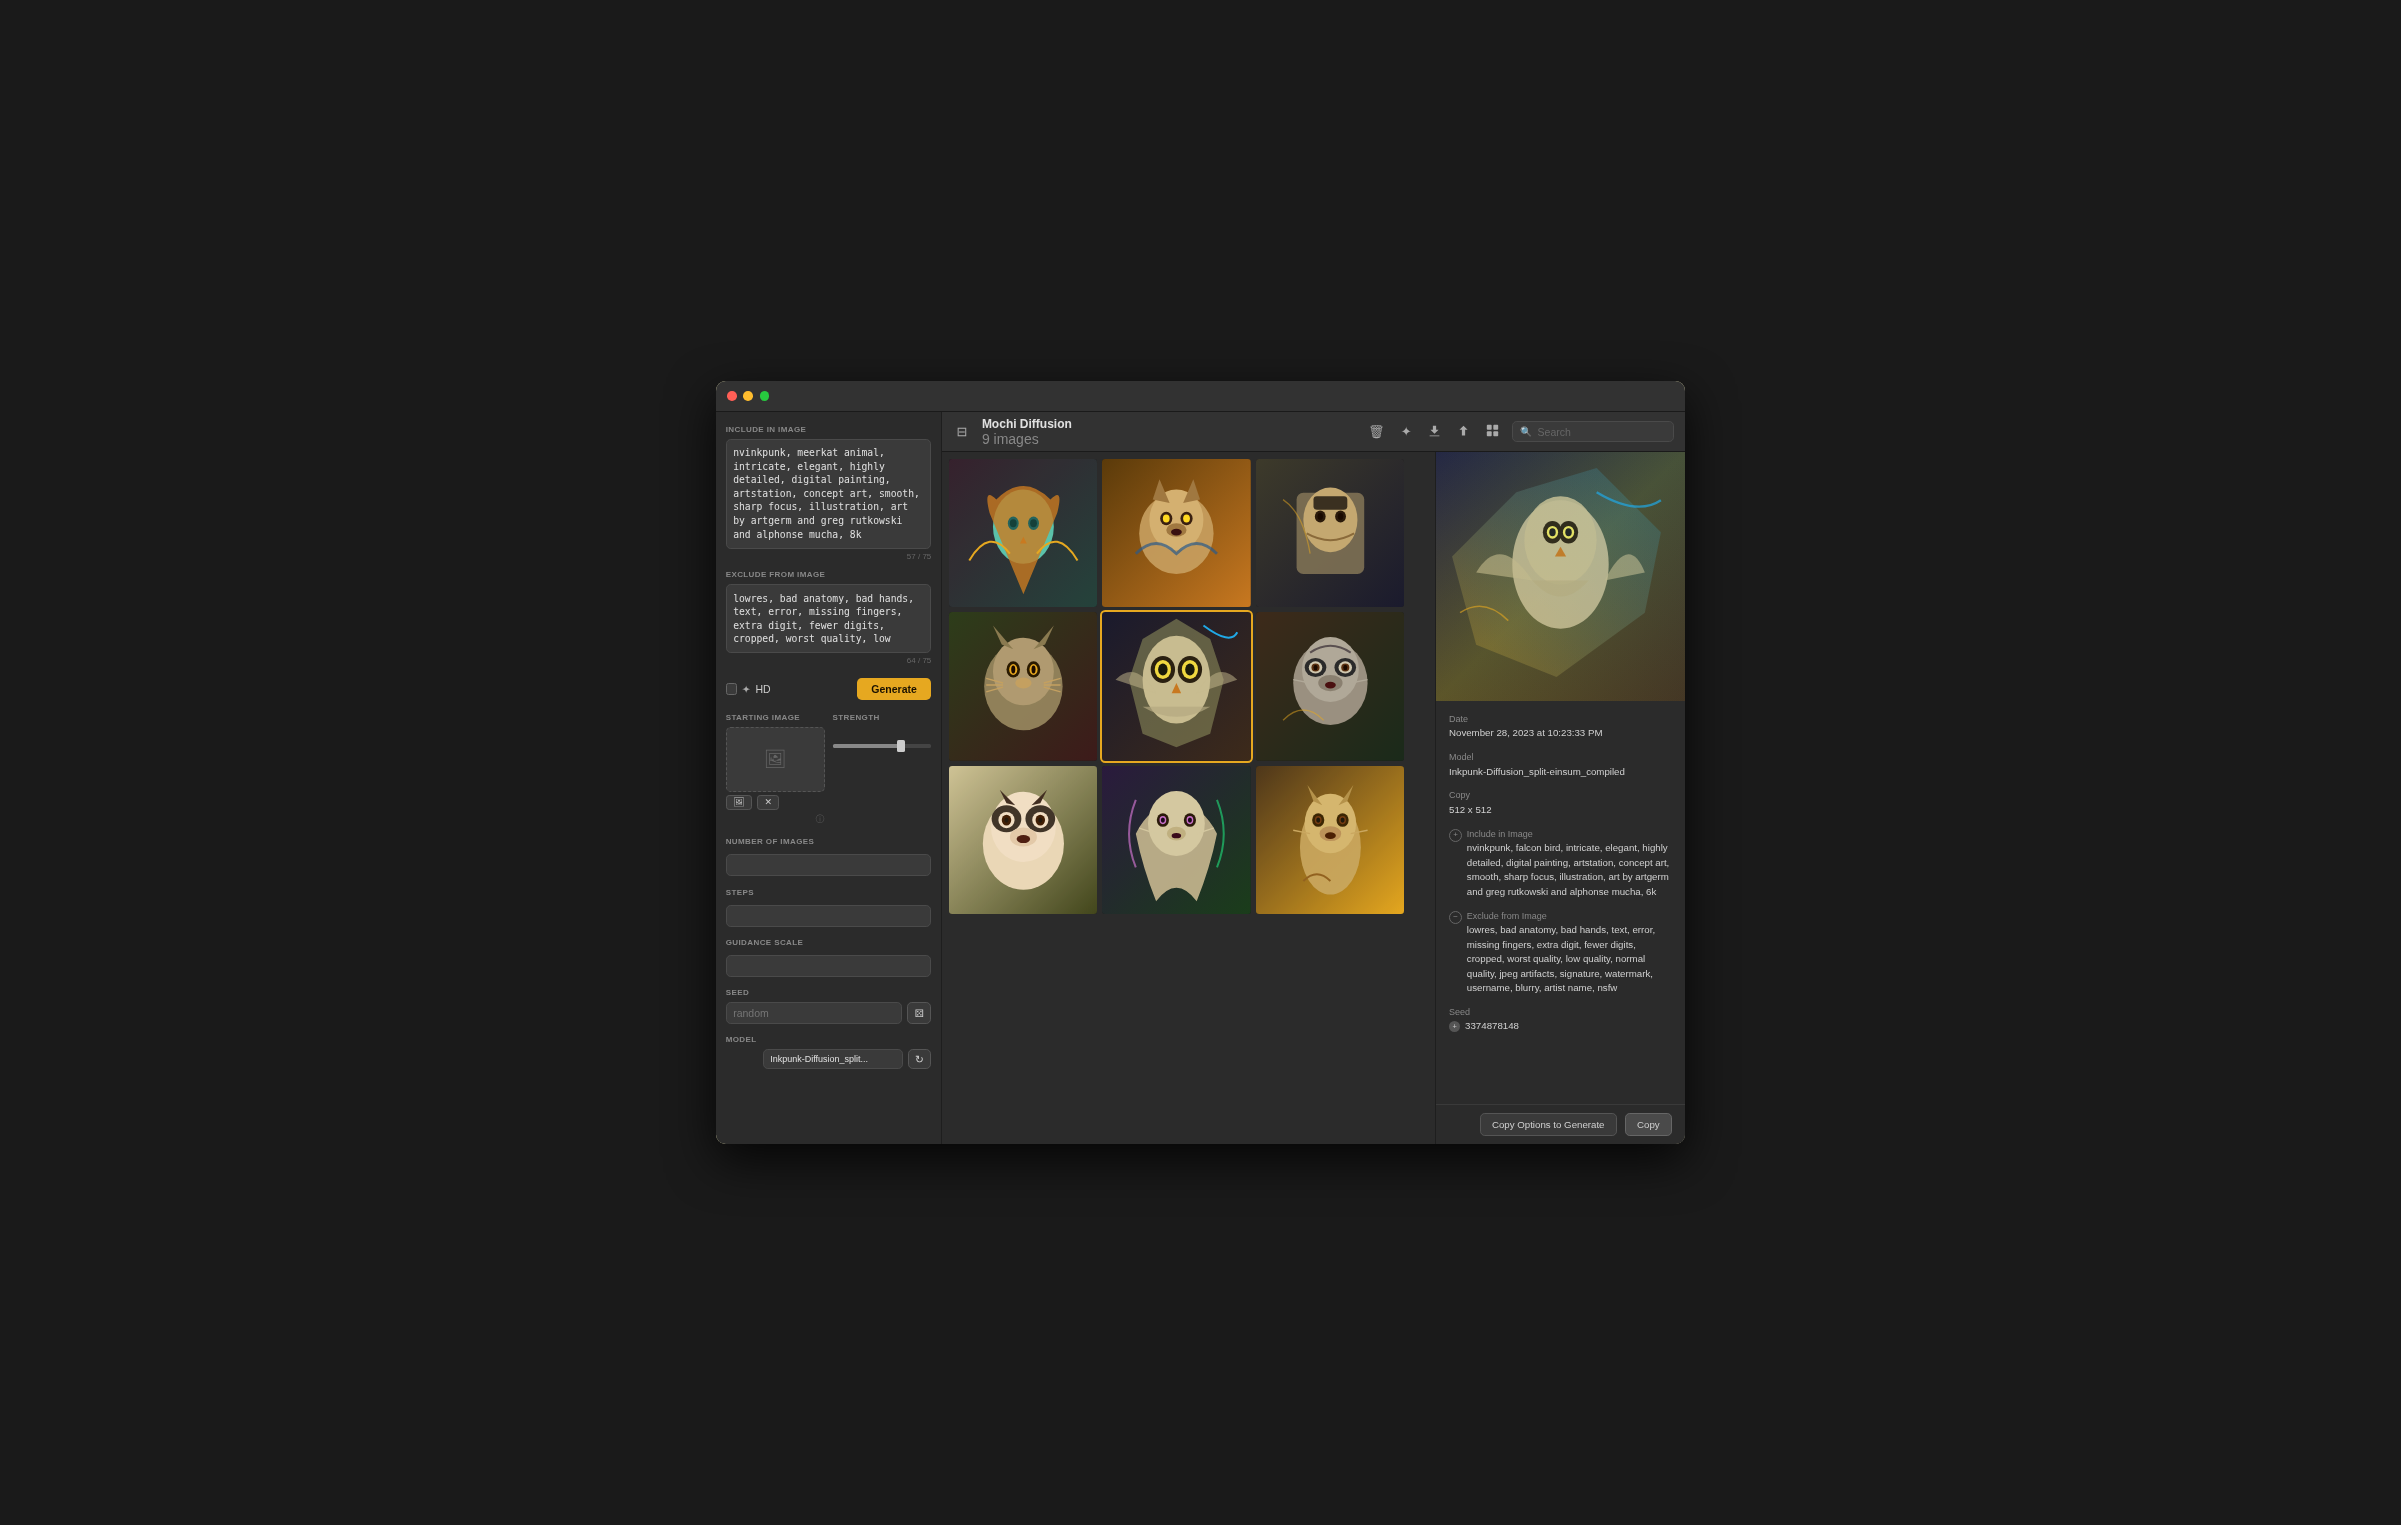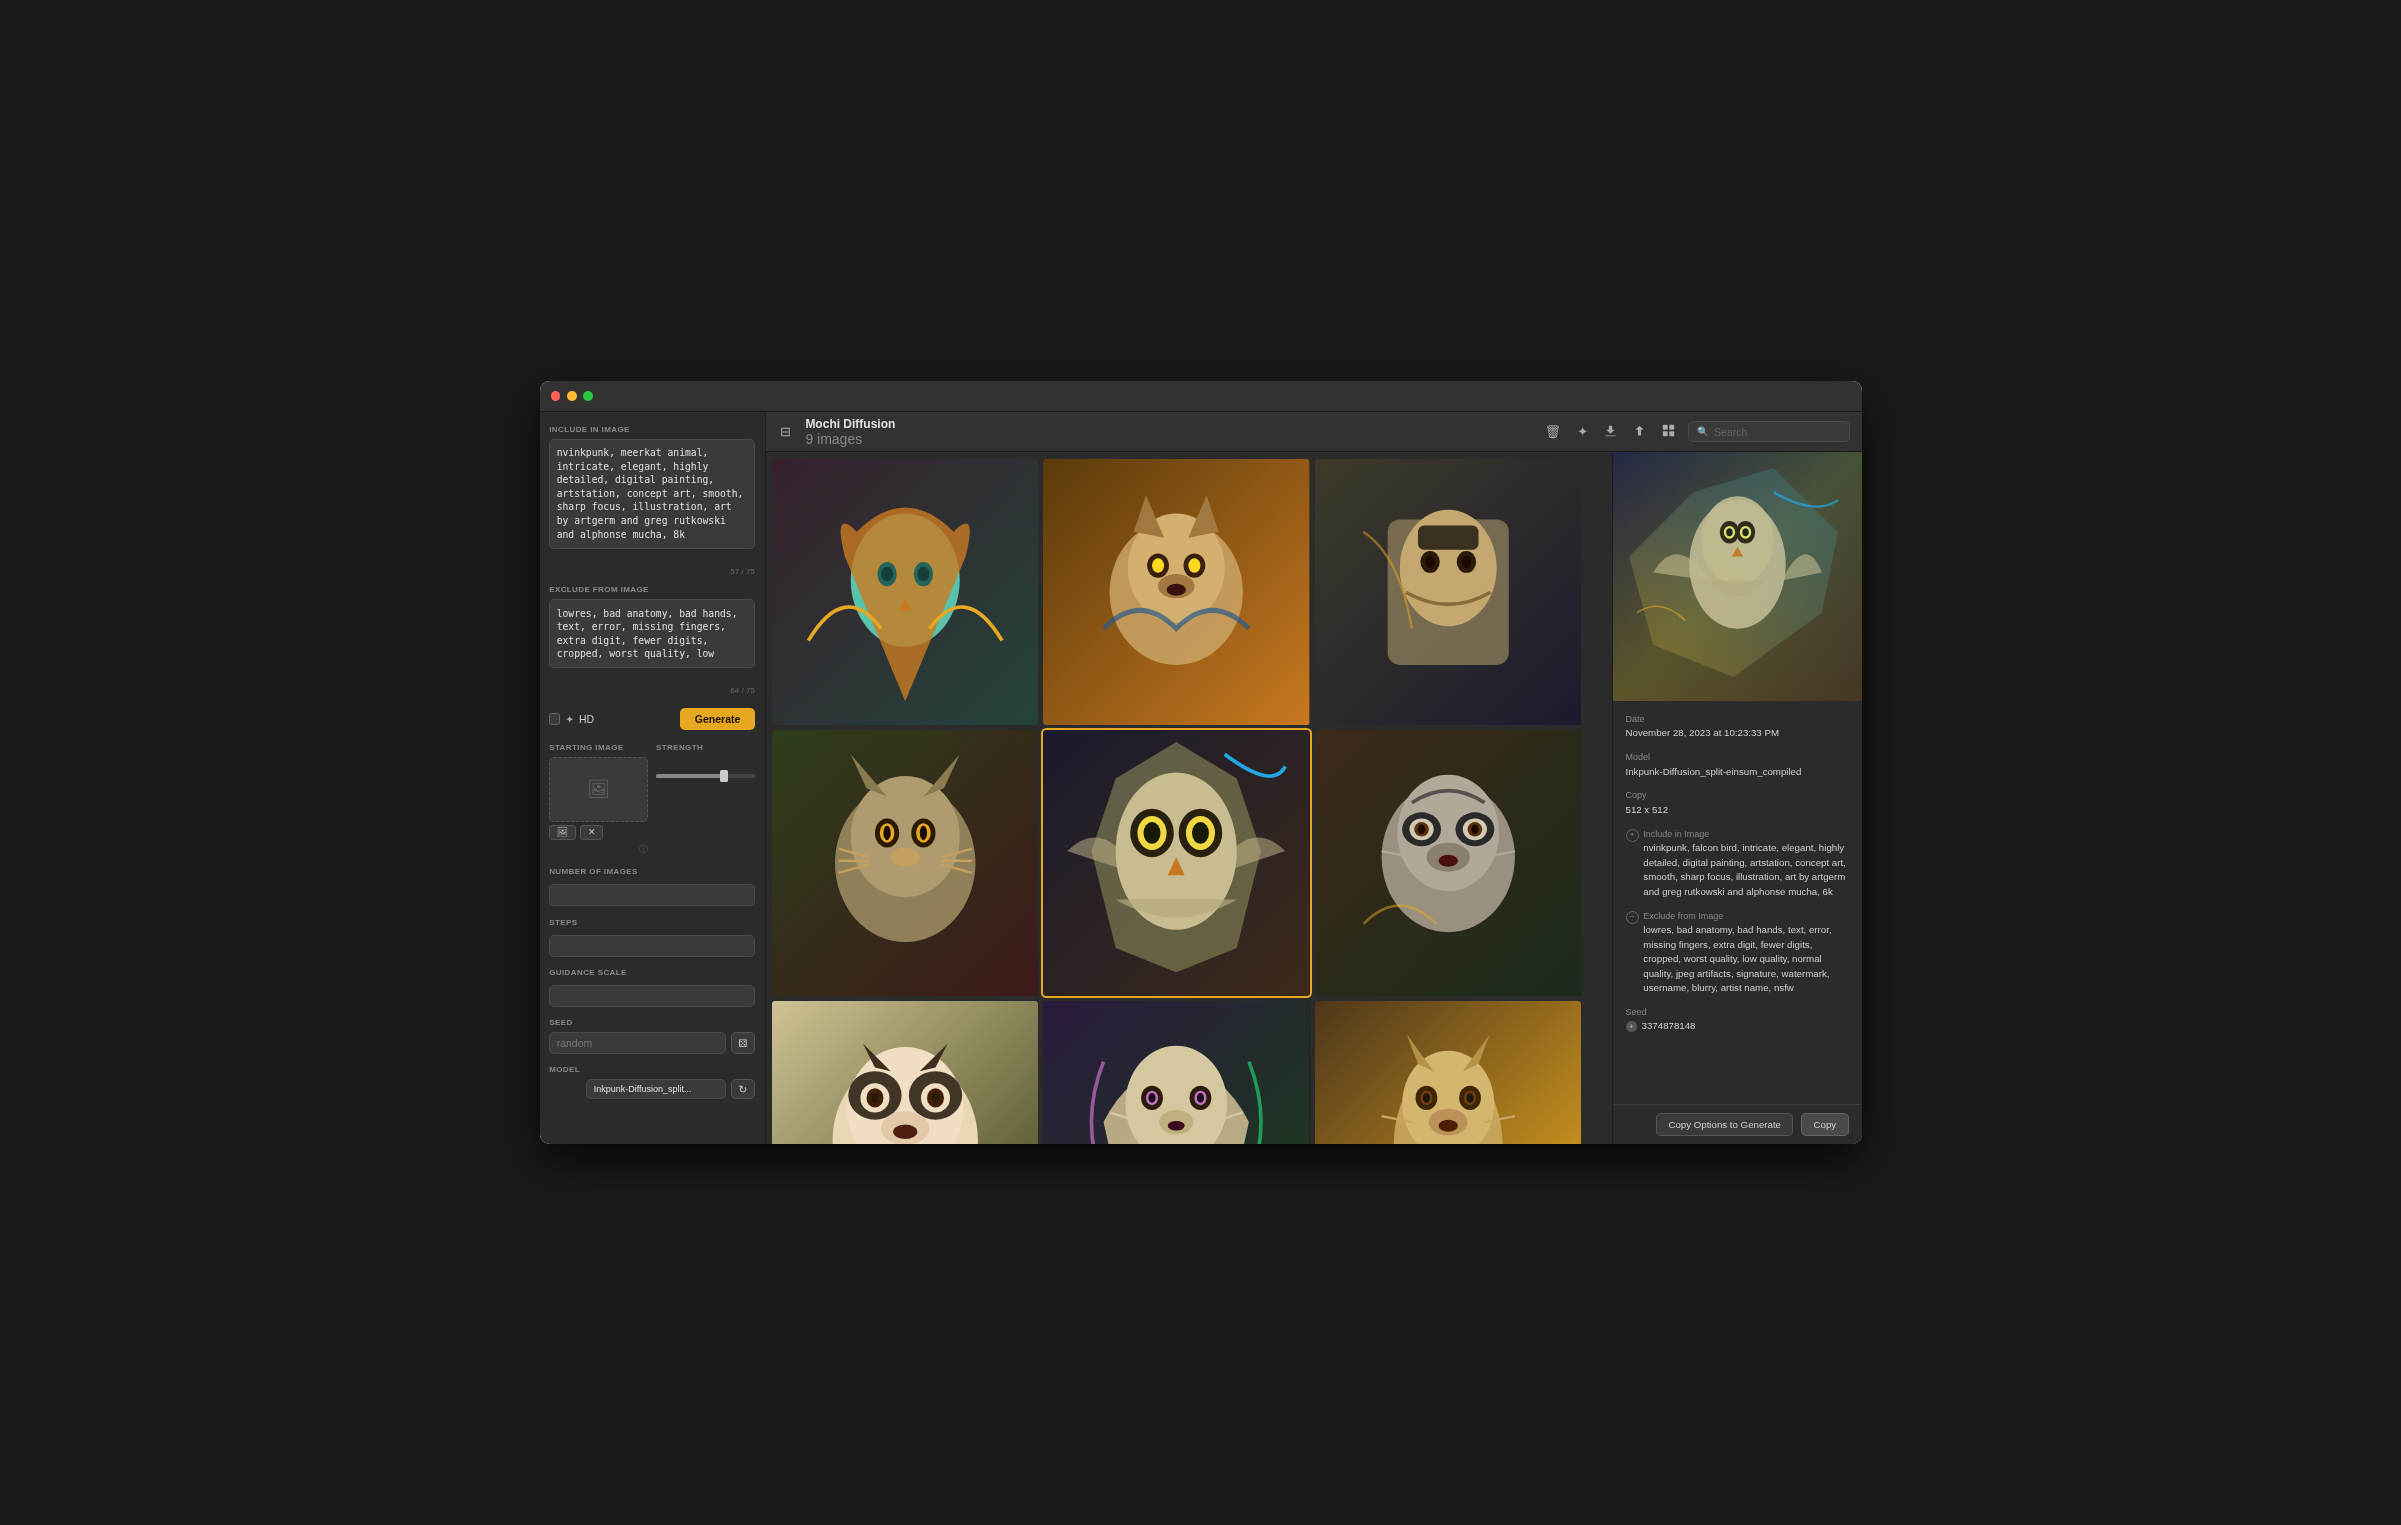--- a/index.html
+++ b/index.html
@@ -6,21 +6,21 @@
     body {
       background: #1a1a1a;
       font-family: -apple-system, BlinkMacSystemFont, 'Helvetica Neue', sans-serif;
       display: flex;
       align-items: center;
       justify-content: center;
       min-height: 100vh;
       padding: 16px;
     }
     .window {
-      width: 1322px;
+      width: 969px;
       height: 763px;
       background: #fef9c3;
       border-radius: 9.7px;
       overflow: hidden;
       display: flex;
       flex-direction: column;
       box-shadow: 0 16px 48px rgba(0,0,0,0.8);
     }
     .titlebar {
       background: #323232;
@@ -75,21 +75,21 @@
       font-size: 9.7px;
       padding: 6.5px;
       resize: none;
       line-height: 1.4;
       outline: none;
     }
     .char-count {
       text-align: right;
       font-size: 8px;
       color: #666;
-      margin-top: 18px;
+      margin-top: 3px;
       margin-bottom: 6.5px;
     }
     .hd-row {
       display: flex;
       align-items: center;
       justify-content: space-between;
       margin: 6.5px 0;
     }
     .hd-left {
       display: flex;

